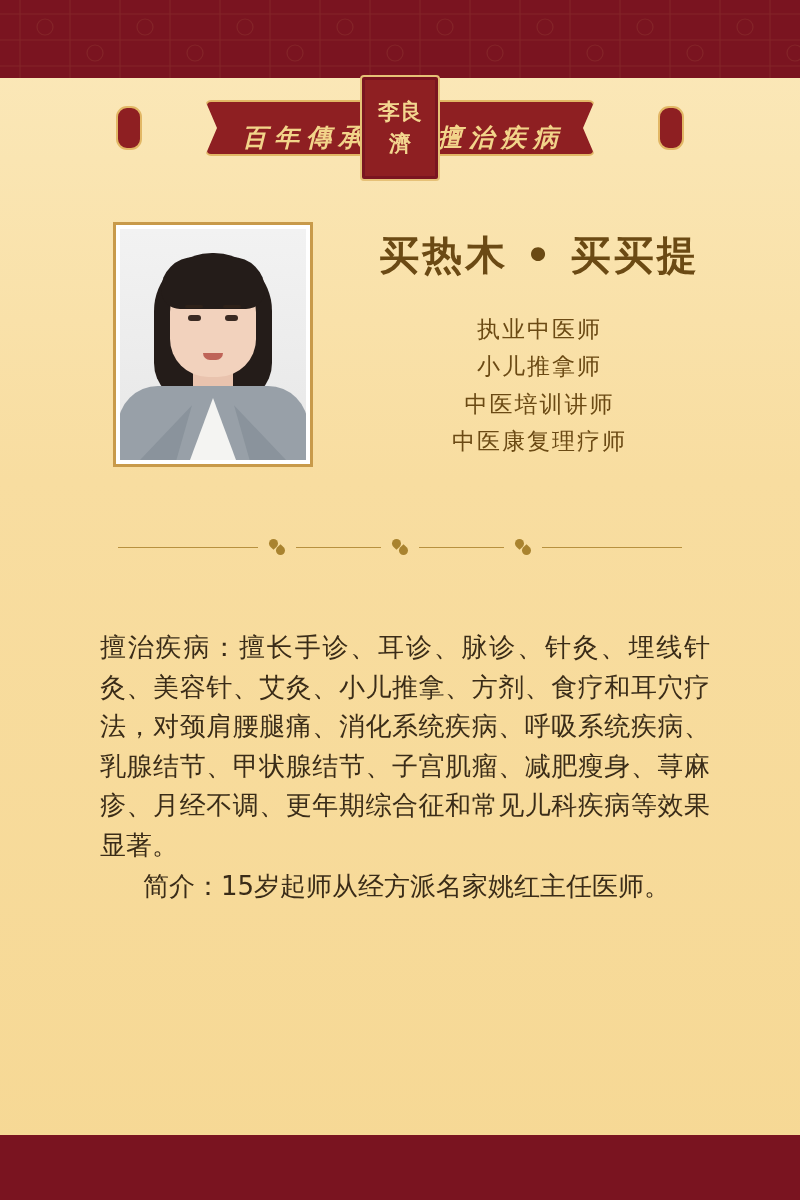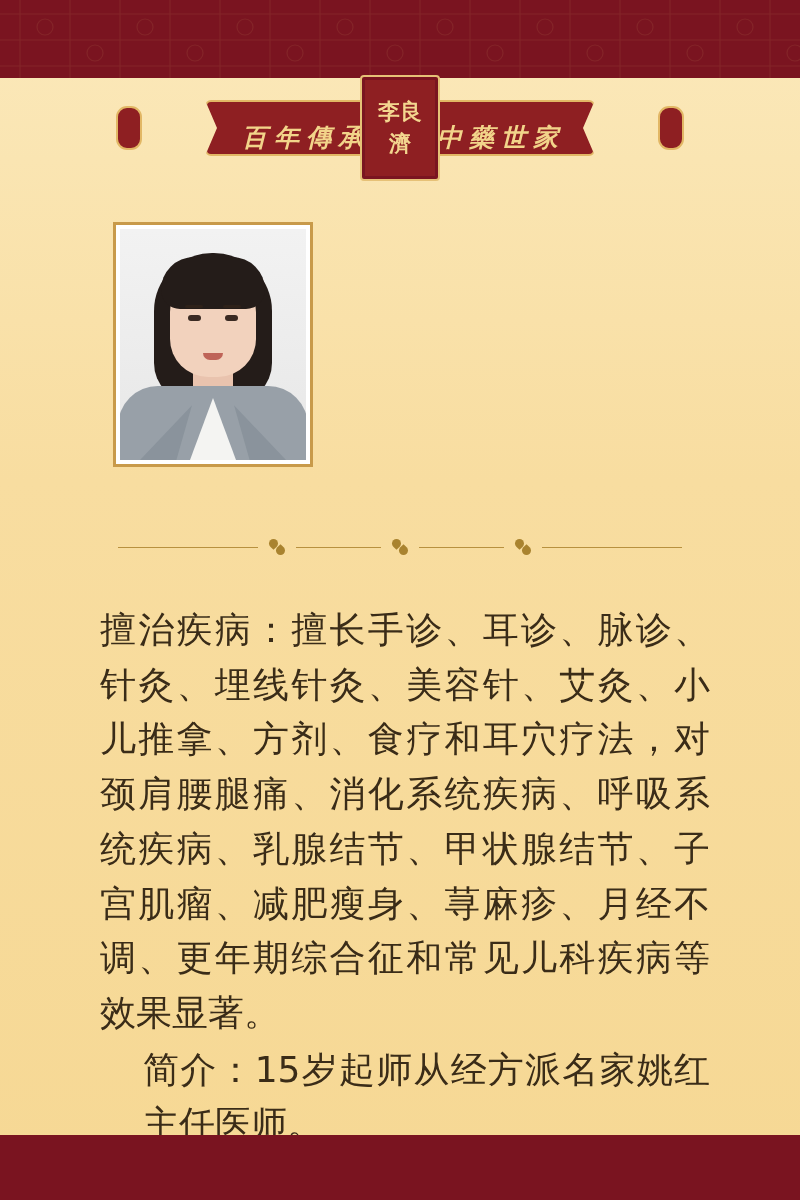--- a/index.html
+++ b/index.html
@@ -282,25 +282,25 @@
     width: 9px; height: 9px;
     background: #a9832f;
     border-radius: 50% 50% 50% 0;
   }
   .divider .dot::before { left: 0; top: 0; transform: rotate(-45deg); }
   .divider .dot::after { right: 0; bottom: 0; transform: rotate(135deg); }
 
   
   .body-text {
     position: absolute;
-    top: 603px;
+    top: 628px;
     left: 100px;
     width: 610px;
     font-family: "DejaVu Sans", "Liberation Sans", sans-serif;
-    font-size: 36px;
+    font-size: 26px;
     line-height: 1.52;
     color: #3a2c18;
     letter-spacing: 0px;
     text-align: justify;
   }
   .body-text p { margin: 0; }
   .body-text p + p { margin-top: 2px; margin-left: 43px; }
 
   
   .bottom-band {
@@ -340,21 +340,21 @@
       </g>
     </svg>
   </div>
 
   <div class="ribbon">
     <div class="ribbon-scroll l"></div>
     <div class="ribbon-side left">
       <span class="txt">百年傳承</span>
     </div>
     <div class="ribbon-side right">
-      <span class="txt">中藥世家</span>
+      <span class="txt">擅治疾病</span>
     </div>
     <div class="ribbon-scroll r"></div>
 
     <div class="seal">
       <span class="seal-char">李良</span>
       <span class="seal-char">濟</span>
     </div>
   </div>
 
   <div class="profile">
@@ -369,20 +369,29 @@
         <div class="p-eye l"></div>
         <div class="p-eye r"></div>
         <div class="p-mouth"></div>
         <div class="p-blazer"></div>
         <div class="p-lapel-l"></div>
         <div class="p-lapel-r"></div>
         <div class="p-shirt"></div>
       </div>
     </div>
 
+    <div class="name-col">
+      <h1 class="doctor-name">买热木 • 买买提</h1>
+      <div class="titles">
+        <div>执业中医师</div>
+        <div>小儿推拿师</div>
+        <div>中医培训讲师</div>
+        <div>中医康复理疗师</div>
+      </div>
+    </div>
   </div>
 
   <div class="divider">
     <span class="line l1"></span>
     <span class="dot"></span>
     <span class="line l2"></span>
     <span class="dot"></span>
     <span class="line l3"></span>
     <span class="dot"></span>
     <span class="line l4"></span>

